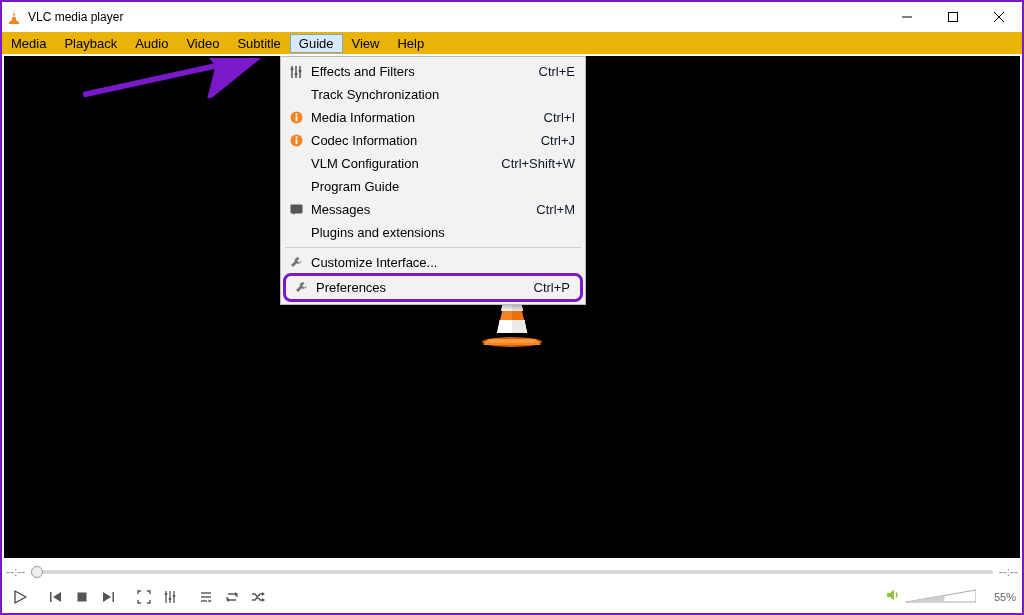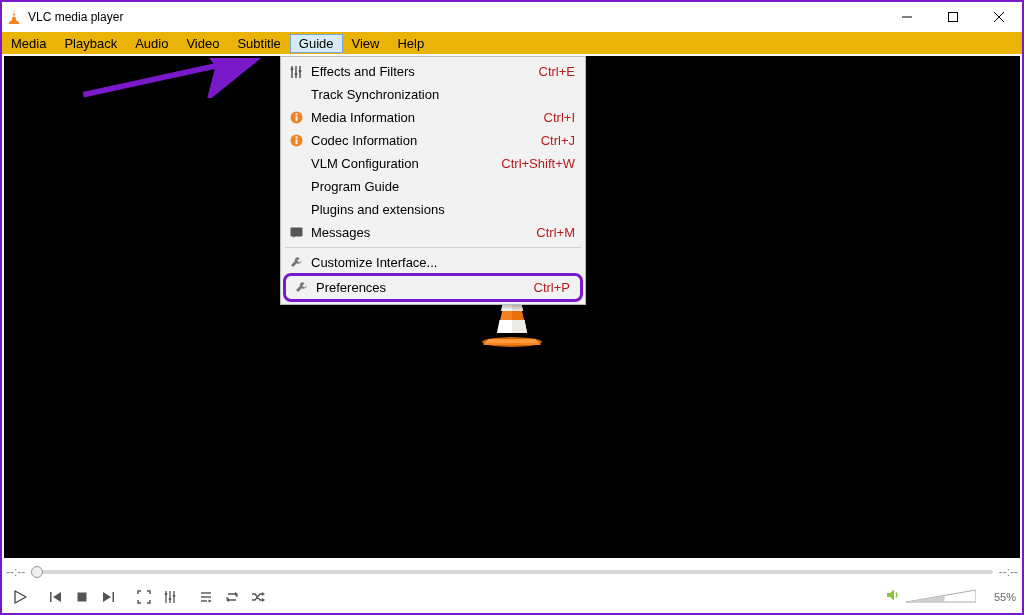--- a/index.html
+++ b/index.html
@@ -25,21 +25,21 @@
   .ctrl-btn svg { width: 14px; height: 14px; }
   .ctrl-sep { width: 8px; }
   .spacer { flex: 1; }
   .vol-area { display: flex; align-items: center; gap: 6px; }
   .vol-slider { position: relative; width: 70px; height: 18px; }
   .vol-label { font-size: 11px; color: #666; width: 34px; text-align: right; }
   .dropdown { position: absolute; top: 54px; left: 278px; width: 306px; background: #f2f2f2; border: 1px solid #bcbcbc; box-shadow: 2px 3px 4px rgba(0,0,0,.25); z-index: 10; padding: 3px 0; }
   .menu-item { display: flex; align-items: center; height: 23px; font-size: 13px; color: #000; padding: 0 10px 0 4px; cursor: default; }
   .menu-item .mi-icon { width: 22px; display: flex; align-items: center; justify-content: center; }
   .menu-item .mi-label { flex: 1; padding-left: 4px; }
-  .menu-item .mi-shortcut { font-size: 13px; color: #b91c1c; }
+  .menu-item .mi-shortcut { font-size: 13px; color: #0f172a; }
   .menu-sep { height: 1px; background: #d0d0d0; margin: 3px 4px; }
   .highlight-box { border: 3px solid #7a19c9; border-radius: 8px; margin: -1px 2px; }
   .arrow-annot { position: absolute; top: 56px; left: 54px; width: 240px; height: 40px; z-index: 20; pointer-events: none; }
 </style>
 </head>
 <body>
 
 <div class="titlebar">
   <span class="app-icon">
     <svg width="16" height="16" viewBox="0 0 16 16">
@@ -154,33 +154,33 @@
     <span class="mi-icon"></span>
     <span class="mi-label">VLM Configuration</span>
     <span class="mi-shortcut">Ctrl+Shift+W</span>
   </div>
   <div class="menu-item">
     <span class="mi-icon"></span>
     <span class="mi-label">Program Guide</span>
     <span class="mi-shortcut"></span>
   </div>
   <div class="menu-item">
-    <span class="mi-icon"></span>
-    <span class="mi-label">Plugins and extensions</span>
-    <span class="mi-shortcut"></span>
-  </div>
-  <div class="menu-item">
     <span class="mi-icon">
         <svg width="13" height="11" viewBox="0 0 13 11">
           <rect x="0.5" y="0.5" width="12" height="9" rx="1" fill="#555"></rect>
           <polyline points="3.5,8 3.5,11 6.5,8" fill="#555"></polyline>
         </svg>
       </span>
     <span class="mi-label">Messages</span>
     <span class="mi-shortcut">Ctrl+M</span>
+  </div>
+  <div class="menu-item">
+    <span class="mi-icon"></span>
+    <span class="mi-label">Plugins and extensions</span>
+    <span class="mi-shortcut"></span>
   </div>
   <div class="menu-sep"></div>
   <div class="menu-item">
     <span class="mi-icon">
         <svg width="13" height="13" viewBox="0 0 13 13">
           <path d="M8.5 1.5a3 3 0 0 0-3.7 3.7L1 9l2 2 3.8-3.8A3 3 0 0 0 11.5 4.5L9.3 6.7 7.3 4.7 9.5 2.5z" fill="#777"></path>
         </svg>
       </span>
     <span class="mi-label">Customize Interface...</span>
     <span class="mi-shortcut"></span>

